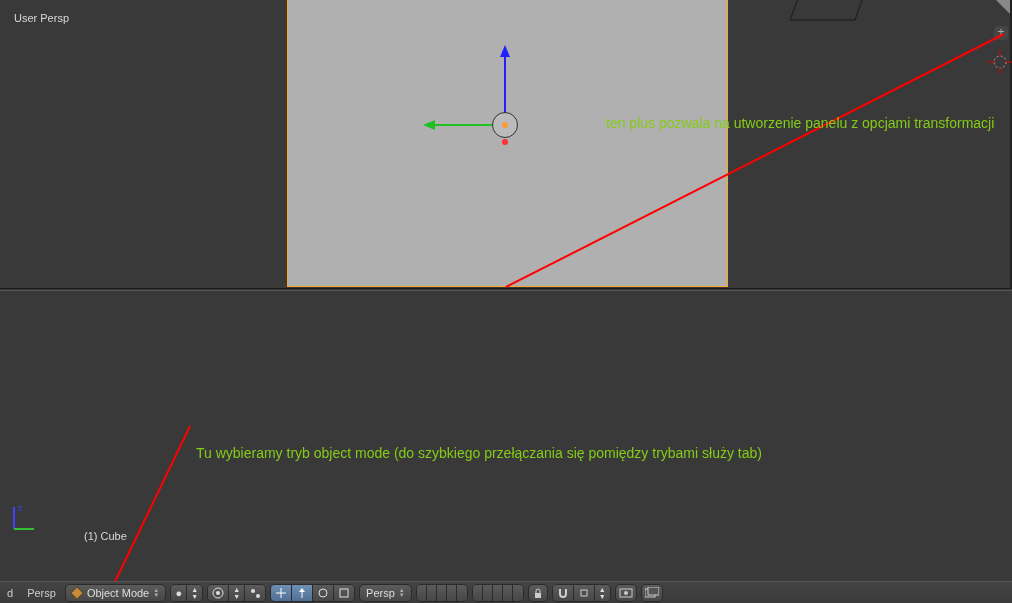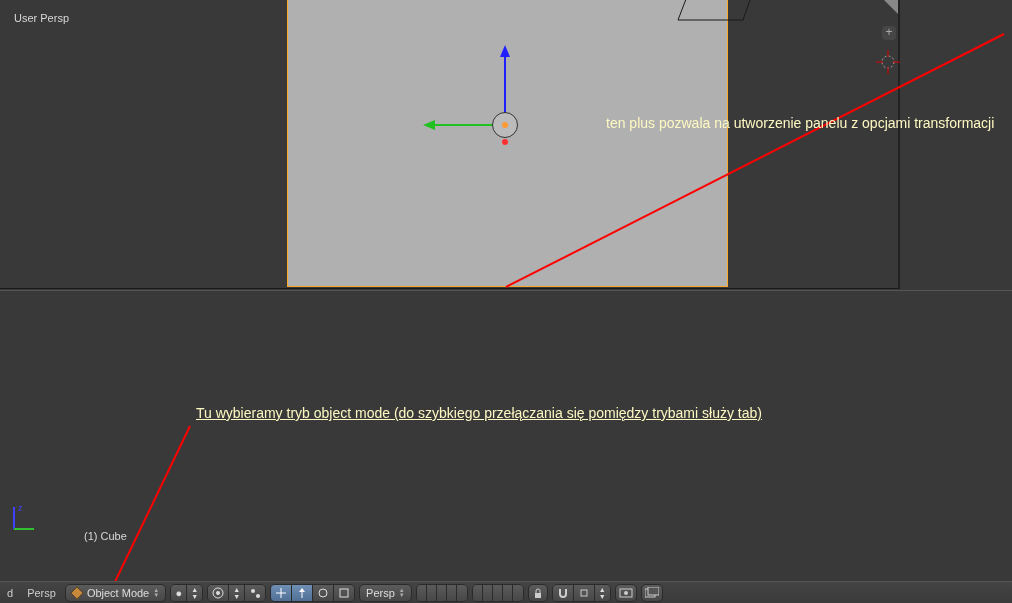--- a/index.html
+++ b/index.html
@@ -3,21 +3,21 @@
 <meta charset="utf-8">
 <style>
   * { box-sizing: border-box; margin: 0; padding: 0; }
   html, body { width: 1012px; height: 603px; overflow: hidden; font-family: Arial, sans-serif; }
   body { background: #393939; position: relative; }
 
   
   .viewport {
     position: absolute;
     left: 0; top: 0;
-    width: 900px; height: 289px;
+    width: 1012px; height: 289px;
     background: #393939;
     border-right: 2px solid #222;
     border-bottom: 1px solid #1a1a1a;
   }
   .viewport2 {
     position: absolute;
     left: 0; top: 290px;
     width: 1012px; height: 288px;
     background: #393939;
     border-top: 1px solid #555;
@@ -136,28 +136,28 @@
     position: absolute;
     left: 68px; bottom: 36px;
     color: #d8d8d8;
     font-size: 11px;
     margin-left: 16px;
   }
 
   
   .annotation {
     position: absolute;
-    color: #fef9c3;
+    color: #84cc16;
     font-size: 14px;
     line-height: 18px;
     font-family: Arial, sans-serif;
     pointer-events: none;
   }
   .anno-right { left: 606px; top: 114px; }
-  .anno-left  { left: 196px; top: 404px; text-decoration: underline; }
+  .anno-left  { left: 196px; top: 444px; }
 
   
   .anno-line { position: absolute; pointer-events: none; }
 
   
   .header-bar {
     position: absolute;
     left: 0; bottom: 0;
     width: 1012px; height: 22px;
     background: linear-gradient(#444,#3a3a3a);

